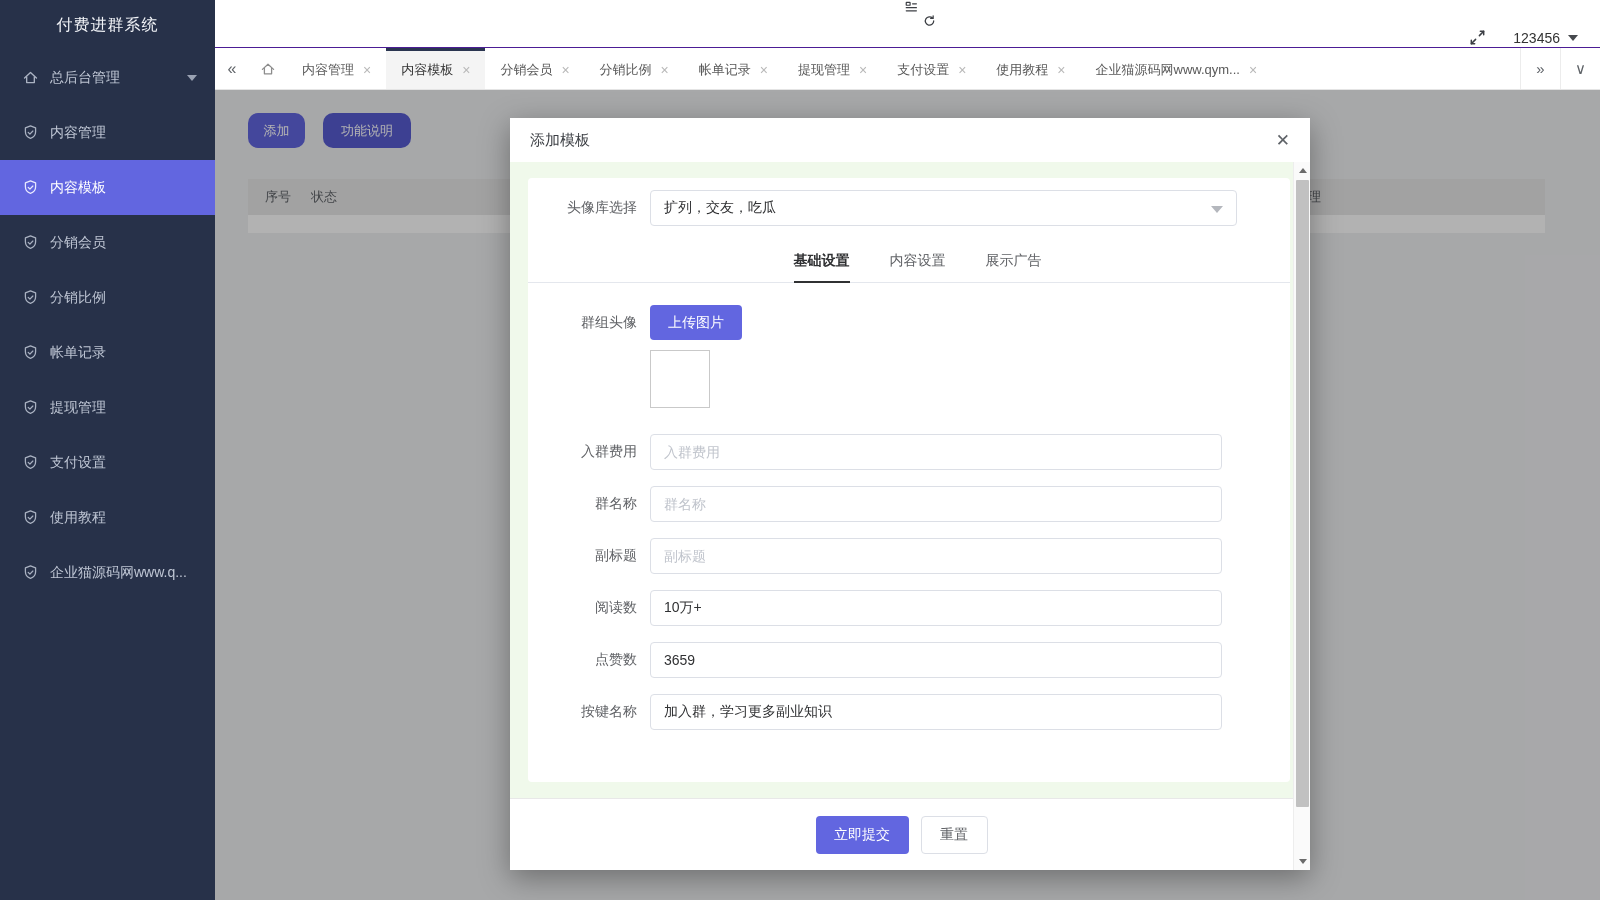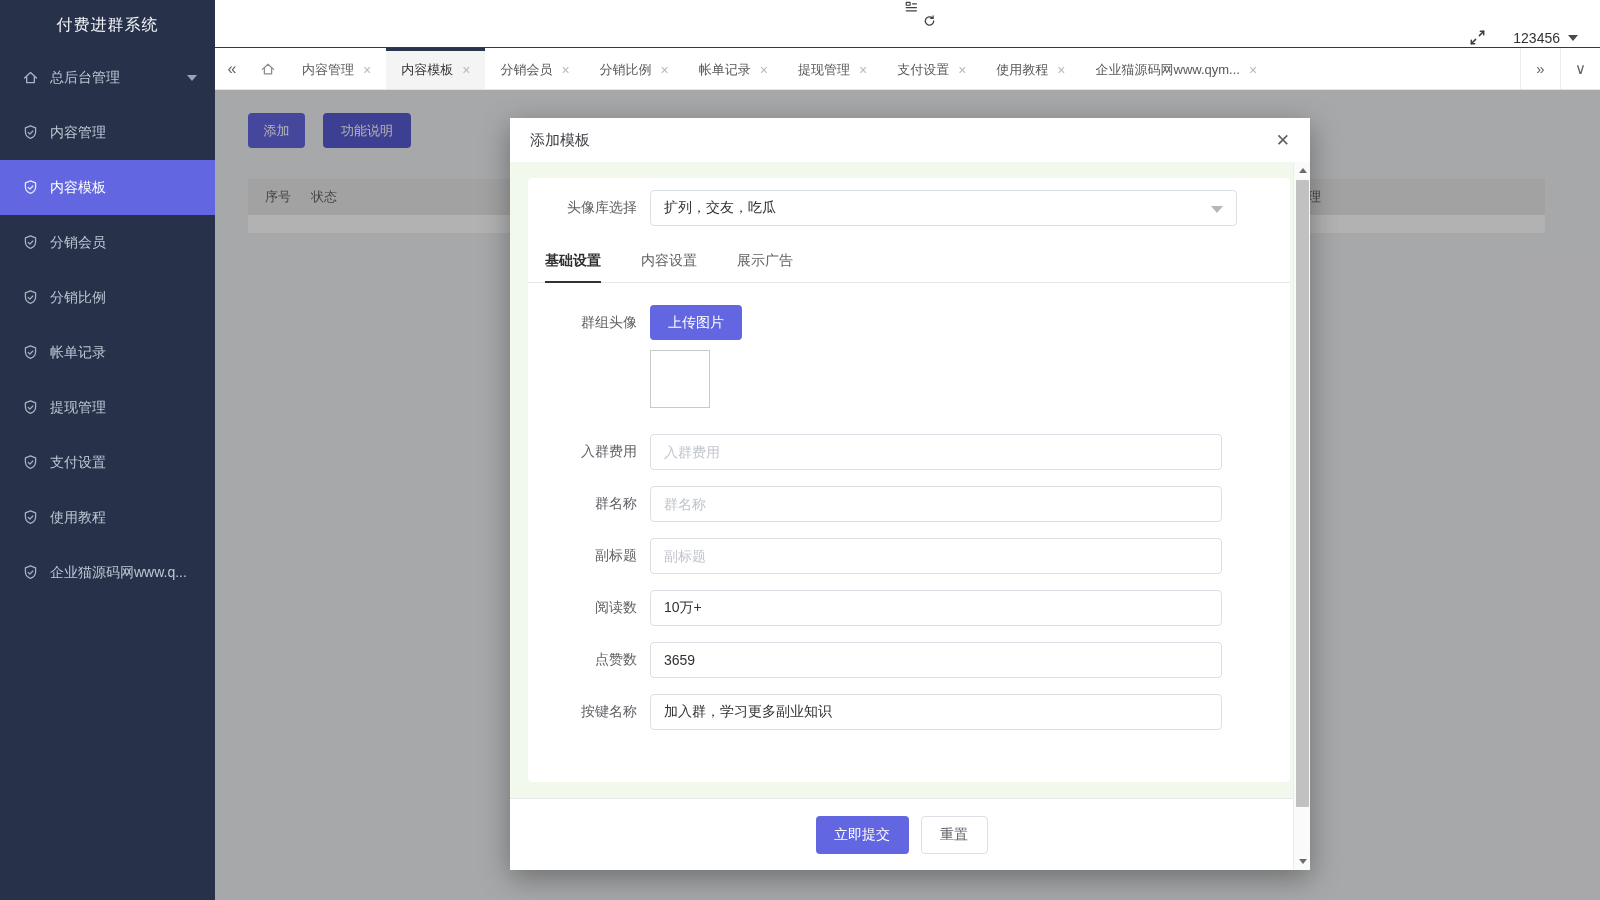--- a/index.html
+++ b/index.html
@@ -73,21 +73,21 @@
     width:40px; display:flex; align-items:center; justify-content:center;
     border-left:1px solid #ececec; font-size:15px; color:#5f6368; cursor:pointer;
   }
   
   .content {
     position:absolute; left:215px; top:90px; right:0; bottom:0;
     background:#f0f1f3; padding:23px 0 0 33px;
   }
   .btn-row { display:flex; gap:18px; }
   .btn {
-    border:none; border-radius:4px; color:#fff; font-size:13px;
+    border:none; border-radius:10px; color:#fff; font-size:13px;
     height:35px; padding:0 18px; cursor:pointer;
     font-family:Liberation Serif, serif;
   }
   .btn-add { background:#6266e0; width:57px; padding:0; }
   .btn-help { background:#585cd2; }
   .grid-table { width:1297px; margin-top:31px; }
   .grid-header {
     height:36px; background:#e9e9e9; display:flex; align-items:center;
     font-size:13px; color:#5f6368;
   }
@@ -138,20 +138,21 @@
     display:flex; align-items:center; position:relative; cursor:pointer;
   }
   .select-caret {
     position:absolute; right:13px; top:15px; width:0; height:0;
     border-left:6px solid transparent; border-right:6px solid transparent;
     border-top:7px solid #b4b7bd;
   }
   .mtabs {
     display:flex; gap:40px; padding:10px 0 0 17px; margin-bottom:22px;
     border-bottom:1px solid #e4e7ed;
+    justify-content:center;
   }
   .mtab {
     padding-bottom:11px; font-size:14px; color:#606266; cursor:pointer;
     margin-bottom:-1px; border-bottom:2px solid transparent;
   }
   .mtab.active { color:#303133; font-weight:bold; border-bottom:2px solid #303133; }
   .upload-btn {
     width:92px; height:35px; background:#6266e0; color:#fff; border:none;
     border-radius:4px; font-size:14px; cursor:pointer;
     font-family:Liberation Sans, sans-serif;

